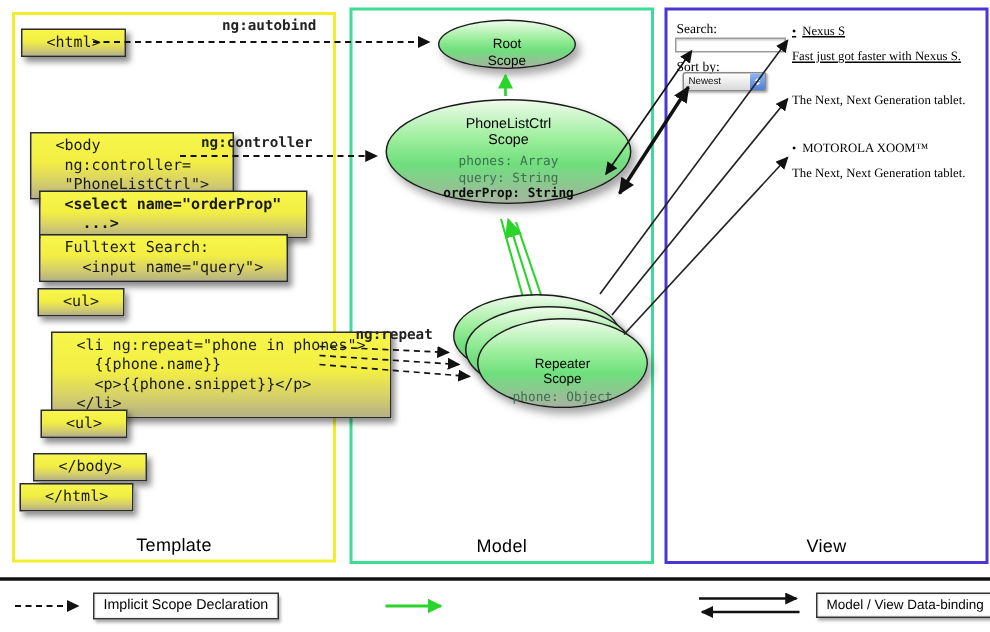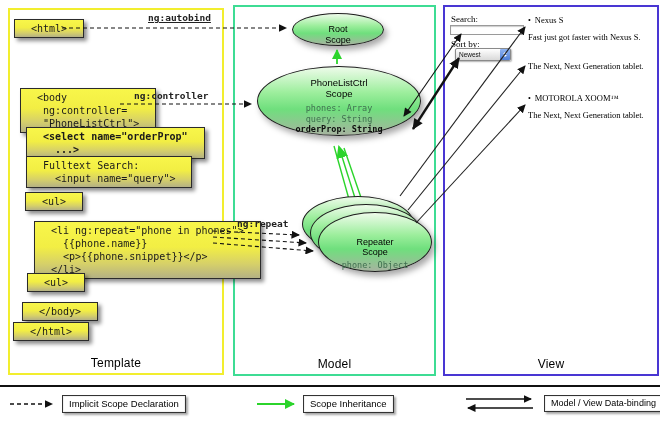--- a/index.html
+++ b/index.html
@@ -24,21 +24,21 @@
   .b-select{left:26px;top:127px;}
   .b-fulltext{left:26px;top:156px;}
   .b-ul-open{left:25px;top:192px;}
   .b-li-repeat{left:34px;top:221px;}
   .b-ul-close{left:27px;top:273px;}
   .b-body-close{left:22px;top:302px;}
   .b-html-close{left:13px;top:322px;}
   
   .edge-label{position:absolute;z-index:3;font-family:"DejaVu Sans Mono",monospace;
               font-weight:bold;font-size:9.5px;color:#222;}
-  .l-autobind{left:148px;top:12px;text-decoration:underline;}
+  .l-autobind{left:148px;top:12px;}
   .l-controller{left:134px;top:90px;}
   .l-repeat{left:237px;top:218px;}
   
   .scope{position:absolute;z-index:2;border:1.4px solid #1d1d1d;border-radius:50%;
          background:linear-gradient(180deg,#eefbea 0%,#9cee9c 38%,#6fdf7d 62%,#a7b3a0 100%);
          box-shadow:3px 4px 6px rgba(0,0,0,0.35);
          display:flex;flex-direction:column;align-items:center;justify-content:flex-end;}
   .scope-title{white-space:pre;text-align:center;font-size:9.5px;line-height:1.15;color:#000;}
   .scope-prop{font-family:"DejaVu Sans Mono",monospace;font-size:8.5px;line-height:1.25;color:#3f6f4f;}
   .scope-prop.bold{font-weight:bold;color:#0d0d0d;}
@@ -65,21 +65,21 @@
   .dropdown-text{flex:1;font-size:6.5px;line-height:11px;padding-left:3px;color:#111;
                  font-family:"Liberation Sans",sans-serif;overflow:hidden;}
   .dropdown-stepper{width:10px;border-radius:1px;background:linear-gradient(180deg,#8fb4f2,#4f7fd9);
                     display:flex;flex-direction:column;align-items:center;justify-content:center;gap:1px;}
   .tri-up{width:0;height:0;border-left:2px solid transparent;border-right:2px solid transparent;
           border-bottom:2.5px solid #fff;}
   .tri-down{width:0;height:0;border-left:2px solid transparent;border-right:2px solid transparent;
             border-top:2.5px solid #fff;}
   .view-item{position:absolute;z-index:2;left:528px;width:126px;
              font-family:"Liberation Serif",serif;font-size:8.5px;color:#000;}
-  .vi-1{top:15px;} .vi-2{top:54px;} .vi-3{top:93px;}
+  .vi-1{top:15px;text-decoration:underline;} .vi-2{top:54px;} .vi-3{top:93px;}
   .view-item .title{white-space:nowrap;}
   .view-item .bullet{margin-right:4px;font-size:8px;}
   .view-item .desc{margin-top:7px;white-space:nowrap;}
   
   .legend-box{position:absolute;z-index:2;background:#fff;border:1.2px solid #333;
               box-shadow:1.5px 2px 2px rgba(0,0,0,0.35),inset 0 0 0 1px #f2f2f2;
               font-size:9.5px;color:#000;padding:2px 6px 3px 6px;white-space:nowrap;}
   .lg-1{left:62px;top:395px;}
   .lg-2{left:303px;top:395px;}
   .lg-3{left:544px;top:395px;font-size:9px;}
@@ -172,21 +172,20 @@
   </div>
   <div class="view-item vi-2">
     <div class="desc">The Next, Next Generation tablet.</div>
   </div>
   <div class="view-item vi-3">
     <div class="title"><span class="bullet">•</span><span>MOTOROLA XOOM™</span></div>
     <div class="desc">The Next, Next Generation tablet.</div>
   </div>
 
   <div class="legend-box lg-1">Implicit Scope Declaration</div>
-  <div class="legend-box lg-2">Scope Inheritance</div>
   <div class="legend-box lg-3">Model / View Data-binding</div>
 
   <svg class="svg-over" width="660" height="421" viewBox="0 0 660 421">
     <defs>
       <marker id="ah" markerWidth="9" markerHeight="8" refX="7.5" refY="4" orient="auto" markerUnits="userSpaceOnUse">
         <path d="M0,0 L8.5,4 L0,8 z" fill="#111"></path>
       </marker>
       <marker id="ahRev" markerWidth="9" markerHeight="8" refX="1" refY="4" orient="auto" markerUnits="userSpaceOnUse">
         <path d="M8.5,0 L0,4 L8.5,8 z" fill="#111"></path>
       </marker>

